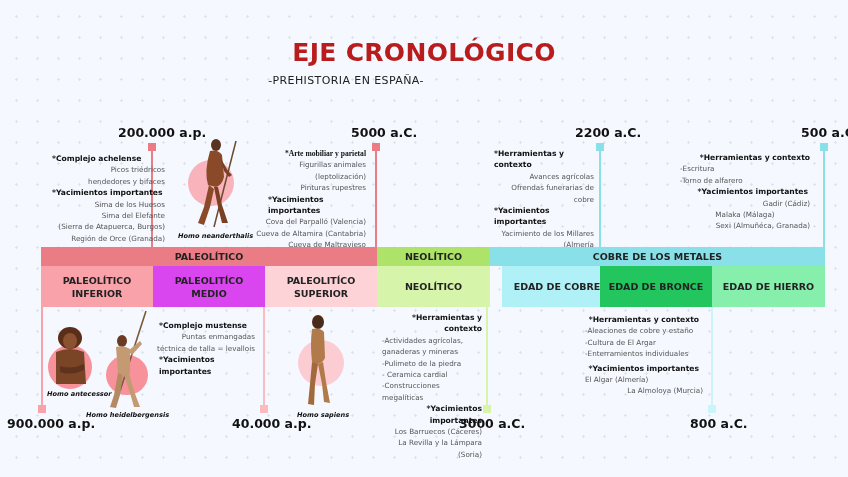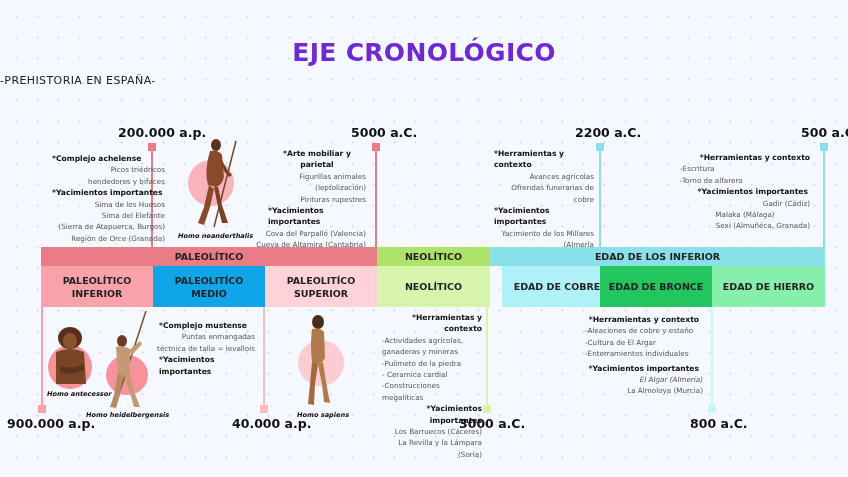--- a/index.html
+++ b/index.html
@@ -9,24 +9,24 @@
     font-family: "DejaVu Sans", sans-serif;
     background-color: #f5f8fe;
     background-image: radial-gradient(circle, #dfe3ec 1px, transparent 1.2px);
     background-size: 21px 21px;
     background-position: 6px 6px;
     color: #1a1a1a;
   }
   .abs { position: absolute; }
   .title {
     left: 0; width: 848px; top: 38px; text-align: center;
-    font-size: 25px; font-weight: bold; letter-spacing: 0.3px; color: #6d28d9;
+    font-size: 25px; font-weight: bold; letter-spacing: 0.3px; color: #b91c1c;
   }
   .subtitle {
-    left: 0; width: 692px; top: 74px; text-align: left;
+    left: 0; width: 692px; top: 74px; text-align: center;
     font-size: 11px; letter-spacing: 0.4px; color: #222;
   }
   .date {
     font-size: 12.5px; font-weight: bold; color: #111; white-space: nowrap;
   }
   .vline { width: 2px; }
   .cap { width: 8px; height: 8px; }
   .info { font-size: 7.2px; line-height: 11.4px; color: #555; }
   .info .h { font-weight: bold; color: #111; font-size: 7.6px; }
   .info.right { text-align: right; }
@@ -67,21 +67,21 @@
   <path d="M28 20 L36 34 L40 38 L37 40 L32 34 Z" fill="#7a4024"></path>
   <path d="M17 48 L12 70 L6 86 L12 88 L18 70 L22 52Z" fill="#8a4a2a"></path>
   <path d="M22 50 L26 70 L30 86 L36 86 L30 68 L26 50Z" fill="#7a4024"></path>
 </svg>
 <div class="abs hominid-label" style="left:178px; top:232px;">Homo neanderthalis</div>
 
 <div class="abs date" style="left:351px; top:125px;">5000 a.C.</div>
 <div class="abs cap" style="left:372px; top:143px; background:#e97c85;"></div>
 <div class="abs vline" style="left:375px; top:150px; height:98px; background:#e97c85;"></div>
 <div class="abs info right" style="left:256px; top:148px; width:110px;">
-  <div class="h" style="text-align:center; padding-left:12px;">*Arte mobiliar y parietal</div>
+  <div class="h" style="text-align:right; padding-left:12px;font-family:Liberation Serif, serif;">*Arte mobiliar y parietal</div>
   <div>Figurillas animales</div>
   <div>(leptolización)</div>
   <div>Pinturas rupestres</div>
   <div class="h" style="text-align:left; padding-left:12px;">*Yacimientos importantes</div>
   <div>Cova del Parpalló (Valencia)</div>
   <div>Cueva de Altamira (Cantabria)</div>
   <div>Cueva de Maltravieso (Cáceres)</div>
 </div>
 
 <div class="abs date" style="left:575px; top:125px;">2200 a.C.</div>
@@ -105,26 +105,26 @@
   <div style="text-align:left;">-Escritura</div>
   <div style="text-align:left;">-Torno de alfarero</div>
   <div class="h" style="text-align:right; padding-right:2px;">*Yacimientos importantes</div>
   <div style="text-align:right;">Gadir (Cádiz)</div>
   <div style="text-align:center;">Malaka (Málaga)</div>
   <div style="text-align:right;">Sexi (Almuñéca, Granada)</div>
 </div>
 
 <div class="abs band top" style="left:41px; top:247px; width:336px; background:#e97c85;">PALEOLÍTICO</div>
 <div class="abs band top" style="left:377px; top:247px; width:113px; background:#aee36a;">NEOLÍTICO</div>
-<div class="abs band top" style="left:490px; top:247px; width:335px; background:#8ae0e8;">EDAD DE LOS INFERIOR</div>
+<div class="abs band top" style="left:490px; top:247px; width:335px; background:#8ae0e8;">COBRE DE LOS METALES</div>
 
 <div class="abs band sub" style="left:41px; top:266px; width:112px; background:#f9a2aa;">
   <span style="display:block; width:80px;">PALEOLÍTICO INFERIOR</span>
 </div>
-<div class="abs band sub" style="left:153px; top:266px; width:112px; background:#0ea5e9;">
+<div class="abs band sub" style="left:153px; top:266px; width:112px; background:#d946ef;">
   <span style="display:block; width:80px;">PALEOLITÍCO MEDIO</span>
 </div>
 <div class="abs band sub" style="left:265px; top:266px; width:112px; background:#fdd3d7;">
   <span style="display:block; width:80px;">PALEOLITÍCO SUPERIOR</span>
 </div>
 <div class="abs band sub" style="left:377px; top:266px; width:113px; background:#d6f5aa;">NEOLÍTICO</div>
 <div class="abs band sub" style="left:490px; top:266px; width:110px; background:#b0f1f8;margin-left:12px;">EDAD DE COBRE</div>
 <div class="abs band sub" style="left:600px; top:266px; width:112px; background:#22c55e;">EDAD DE BRONCE</div>
 <div class="abs band sub" style="left:712px; top:266px; width:113px; background:#86efac;">EDAD DE HIERRO</div>
 
@@ -188,15 +188,15 @@
 
 <div class="abs vline" style="left:711px; top:307px; height:102px; background:#c8f6fb;"></div>
 <div class="abs cap" style="left:708px; top:405px; background:#c8f6fb;"></div>
 <div class="abs date" style="left:690px; top:416px;">800 a.C.</div>
 <div class="abs info" style="left:585px; top:314px; width:118px;">
   <div class="h" style="text-align:right; padding-right:4px;">*Herramientas y contexto</div>
   <div>-Aleaciones de cobre y estaño</div>
   <div>-Cultura de El Argar</div>
   <div>-Enterramientos individuales</div>
   <div class="h" style="text-align:right; padding-right:4px; margin-top:3px;">*Yacimientos importantes</div>
-  <div style="text-align:right;font-style:italic;">El Algar (Almería)</div>
+  <div style="">El Algar (Almería)</div>
   <div style="text-align:right;">La Almoloya (Murcia)</div>
 </div>
 
 </body></html>

